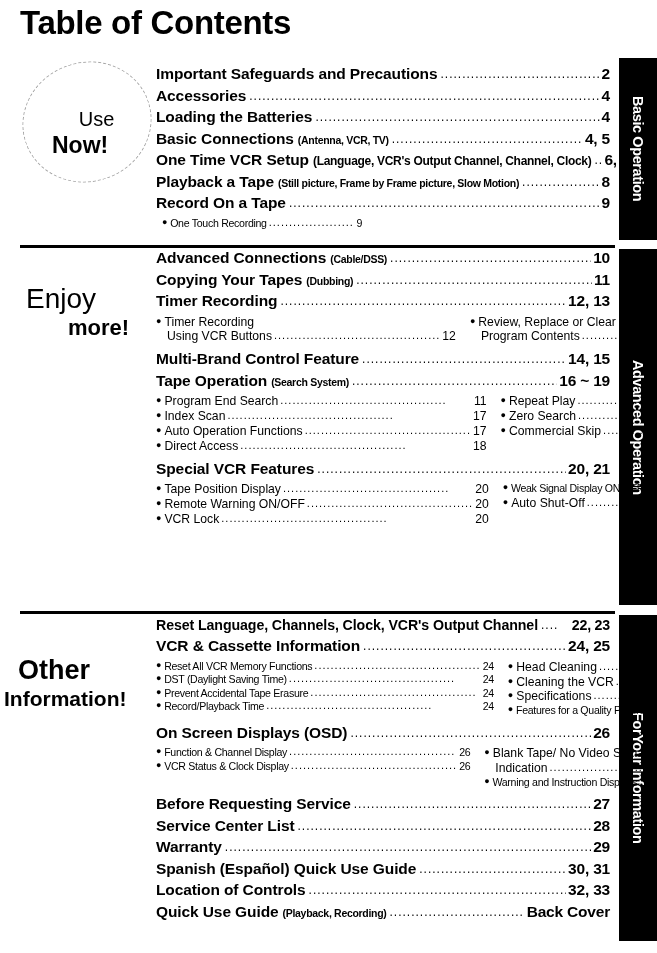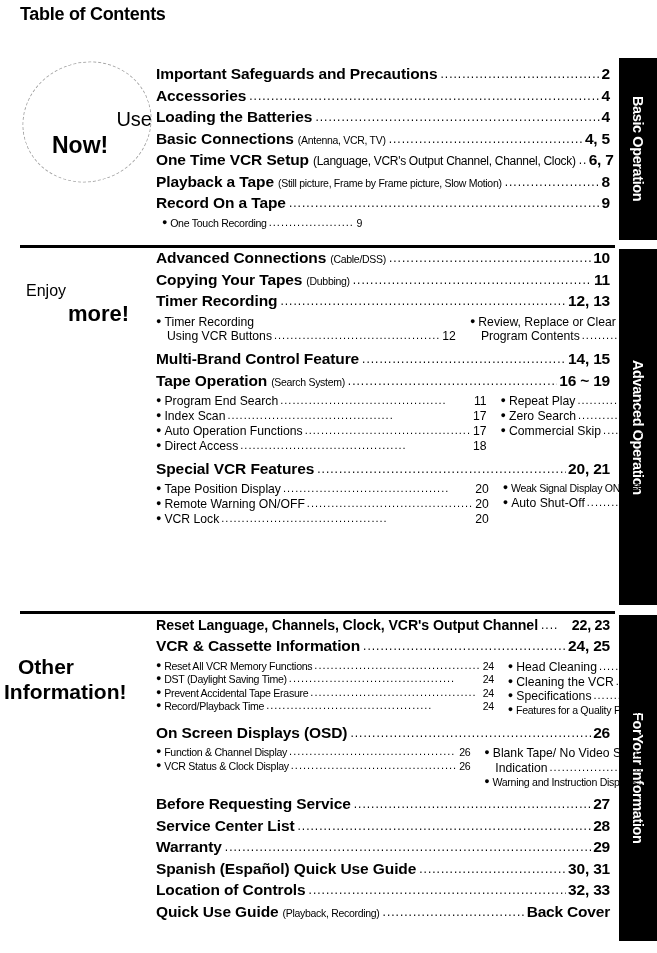--- a/index.html
+++ b/index.html
@@ -10,21 +10,21 @@
     color:#000000;
     position:relative;
     overflow:hidden;
     -webkit-font-smoothing:antialiased;
   }
   .page{position:absolute;inset:0;}
 
   
   .title{
     position:absolute;left:20px;top:4px;
-    font-size:18px;font-weight:bold;
+    font-size:33px;font-weight:bold;
     letter-spacing:-0.3px;
   }
 
   
   .tab{
     position:absolute;left:619px;width:38px;
     background:#000000;color:#ffffff;
     display:flex;align-items:center;justify-content:center;
   }
   .tab span{
@@ -45,27 +45,27 @@
   #div-1{top:611px;}
 
   
   .side-label{
     position:absolute;left:0;width:152px;
     text-align:center;line-height:1.18;
   }
   .side-label .l1{display:block;}
   .side-label .l2{display:block;}
   #side-0{top:108px;}
-  #side-0 .l1{font-size:20px;font-weight:normal;text-align:right;padding-left:41px;}
+  #side-0 .l1{font-size:20px;font-weight:normal;text-align:center;padding-left:41px;}
   #side-0 .l2{font-size:23px;font-weight:bold;text-align:left;padding-left:52px;}
   #side-1{top:282px;}
-  #side-1 .l1{font-size:16px;font-weight:normal;text-align:left;padding-left:26px;}
+  #side-1 .l1{font-size:28px;font-weight:normal;text-align:left;padding-left:26px;}
   #side-1 .l2{font-size:22px;font-weight:bold;text-align:left;padding-left:68px;}
   #side-2{top:655px;}
-  #side-2 .l1{font-size:21px;font-weight:bold;text-align:left;padding-left:18px;}
+  #side-2 .l1{font-size:27px;font-weight:bold;text-align:left;padding-left:18px;}
   #side-2 .l2{font-size:21px;font-weight:bold;text-align:left;padding-left:4px;}
 
   
   .doodle{
     position:absolute;left:22px;top:62px;width:128px;height:118px;
     border:1.5px dashed #8a8a8a;border-radius:50%;
     transform:rotate(-18deg);
     opacity:.75;
     pointer-events:none;
   }
@@ -79,21 +79,21 @@
   
   .entry{
     display:flex;align-items:baseline;
     font-size:15.5px;font-weight:bold;
     line-height:1.0;
     margin-bottom:6px;
     white-space:nowrap;
   }
   .entry .etitle{flex:0 0 auto;letter-spacing:-0.1px;}
   .entry .epar{
-    flex:0 0 auto;font-size:10.5px;font-weight:normal;
+    flex:0 0 auto;font-size:10.5px;font-weight:bold;
     letter-spacing:-0.3px;padding-left:4px;text-align:center;
   }
   .entry .epar.sm{font-size:12px;}
   .entry .leader{
     flex:1 1 auto;min-width:8px;
     overflow:hidden;
     margin:0 2px 0 3px;
     font-size:12px;font-weight:normal;
     letter-spacing:1px;
     position:relative;top:-1px;

